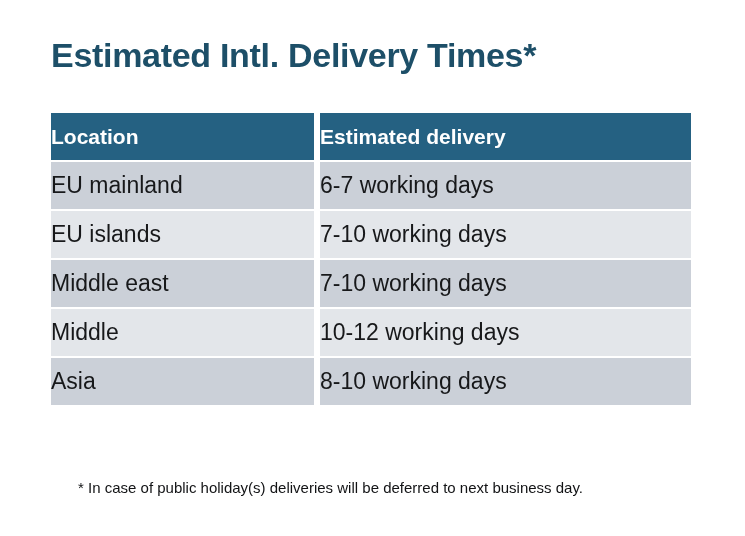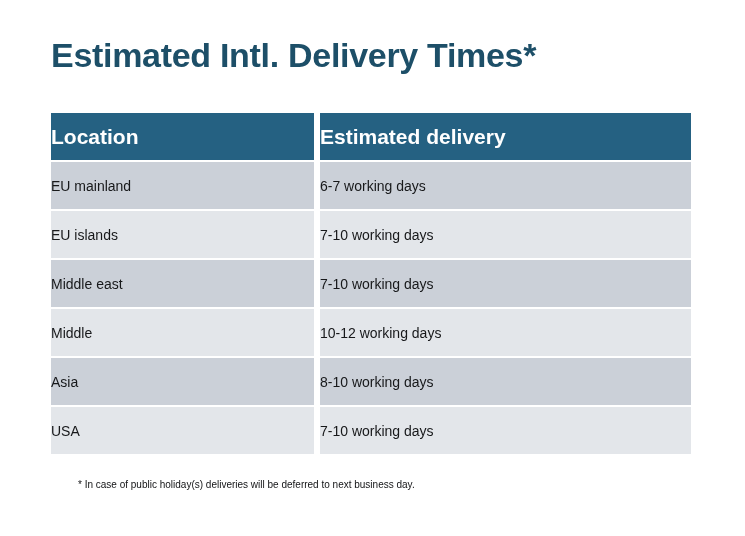--- a/index.html
+++ b/index.html
@@ -60,41 +60,41 @@
     padding: 0 0 0 15px;
     box-sizing: border-box;
     white-space: nowrap;
   }
   .gap-cell {
     background: #ffffff;
     padding: 0;
   }
   .body-cell {
     height: 47px;
-    font-size: 14px;
+    font-size: 23px;
     color: #17181a;
     padding: 0 0 0 15px;
     box-sizing: border-box;
     white-space: nowrap;
     font-weight: normal;
   }
   tr.row-shade .body-cell { background: #cbd0d8; }
   tr.row-light .body-cell { background: #e3e6ea; }
   tr.spacer-row td {
     height: 2px;
     background: #ffffff;
     padding: 0;
     font-size: 0;
     line-height: 0;
   }
   .footnote {
     position: absolute;
     left: 78px;
     top: 479px;
-    font-size: 10px;
+    font-size: 15px;
     color: #121315;
     white-space: nowrap;
     text-align: right;
   }
 </style>
 </head>
 <body>
 
 <div class="page">
 
@@ -174,24 +174,19 @@
         <td class="gap-cell"></td>
         <td class="body-cell">8-10 working days</td>
       </tr>
 
       <tr class="spacer-row">
         <td></td>
         <td></td>
         <td></td>
       </tr>
 
-      <tr class="row-light">
-        <td class="body-cell">USA</td>
-        <td class="gap-cell"></td>
-        <td class="body-cell">7-10 working days</td>
-      </tr>
 
     </tbody>
   </table>
 
   <div class="footnote">* In case of public holiday(s) deliveries will be deferred to next business day.</div>
 
 </div>
 
 </body></html>

